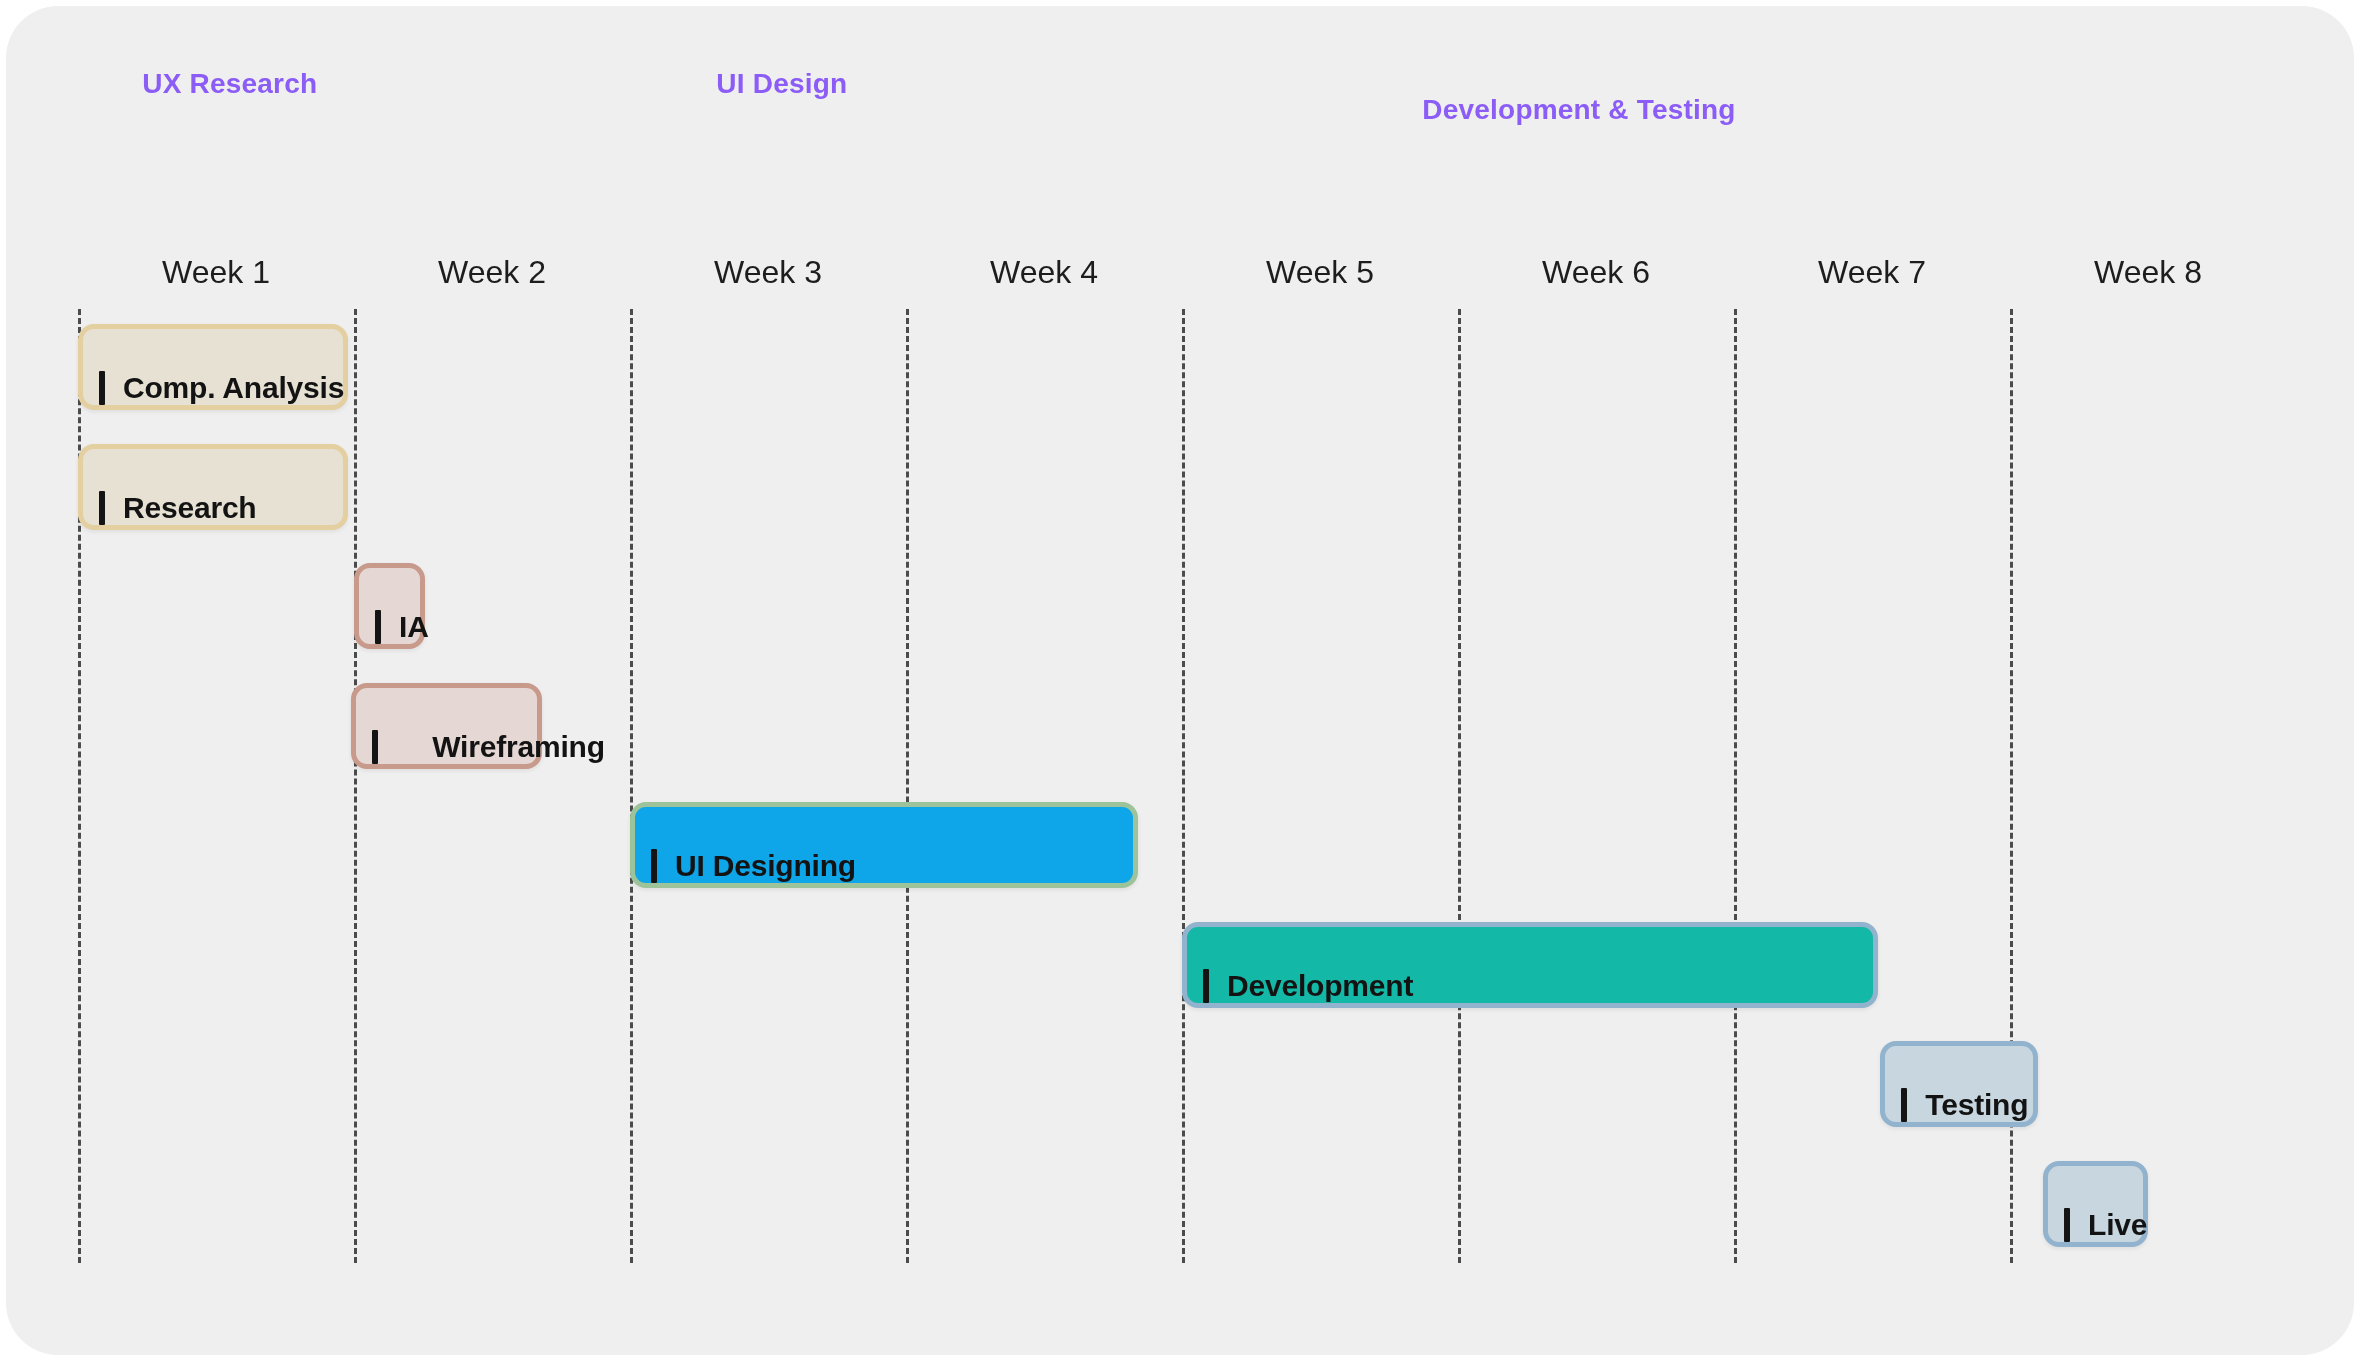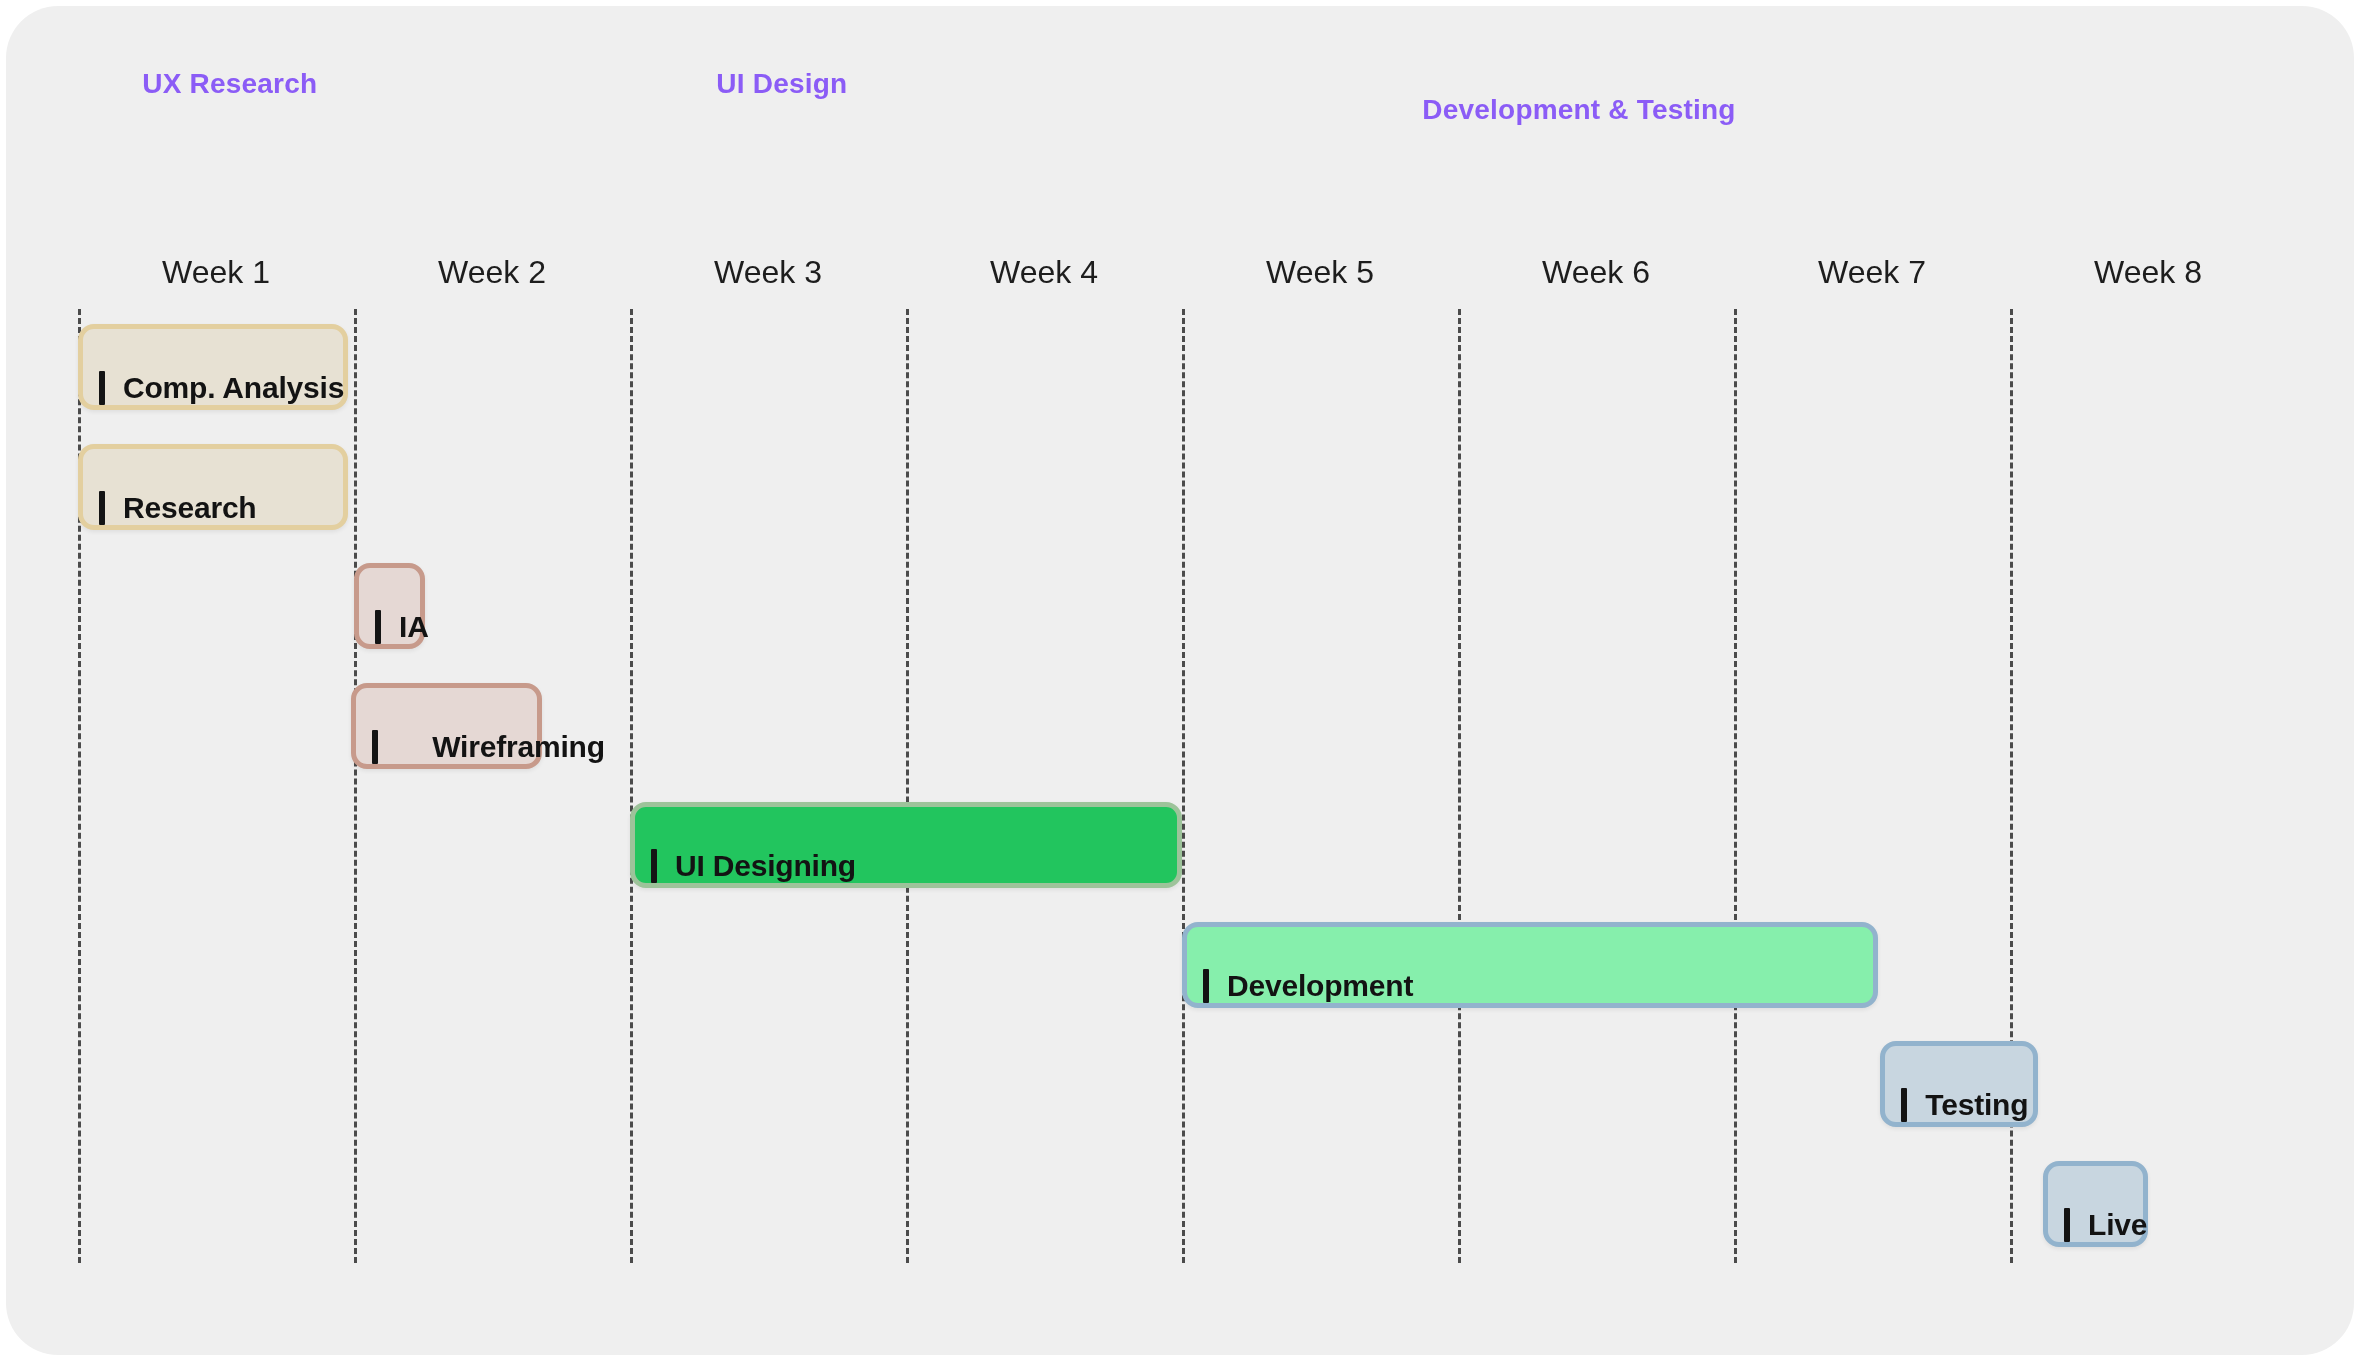--- a/index.html
+++ b/index.html
@@ -160,25 +160,25 @@
         <span class="bar-label">Research</span>
       </div>
       <div class="task-bar" style="left: 348px; width: 71px; top: 557px; background: rgb(229, 216, 212); border-color: rgb(199, 154, 139);">
         <span class="bar-handle" style="background: rgb(20, 20, 20);"></span>
         <span class="bar-label">IA</span>
       </div>
       <div class="task-bar" style="left: 345.24px; width: 190.44px; top: 676.5px; background: rgb(229, 216, 212); border-color: rgb(199, 154, 139); gap: 36px;">
         <span class="bar-handle" style="background: rgb(20, 20, 20);"></span>
         <span class="bar-label">Wireframing</span>
       </div>
-      <div class="task-bar" style="left: 624px; width: 552px; top: 796px; background: #22c55e; border-color: rgb(157, 195, 154);">
+      <div class="task-bar" style="left: 624px; width: 508px; top: 796px; background: #0ea5e9; border-color: rgb(157, 195, 154);">
         <span class="bar-handle" style="background: rgb(20, 20, 20);"></span>
         <span class="bar-label">UI Designing</span>
       </div>
-      <div class="task-bar" style="left: 1176px; width: 695.52px; top: 915.5px; background: #86efac; border-color: rgb(146, 179, 205);">
+      <div class="task-bar" style="left: 1176px; width: 695.52px; top: 915.5px; background: #14b8a6; border-color: rgb(146, 179, 205);">
         <span class="bar-handle" style="background: rgb(20, 20, 20);"></span>
         <span class="bar-label">Development</span>
       </div>
       <div class="task-bar" style="left: 1874.28px; width: 157.32px; top: 1035px; background: rgb(200, 214, 224); border-color: rgb(146, 179, 205);">
         <span class="bar-handle" style="background: rgb(20, 20, 20);"></span>
         <span class="bar-label">Testing</span>
       </div>
       <div class="task-bar" style="left: 2037.12px; width: 104.88px; top: 1154.5px; background: rgb(200, 214, 224); border-color: rgb(146, 179, 205);">
         <span class="bar-handle" style="background: rgb(20, 20, 20);"></span>
         <span class="bar-label">Live</span>

